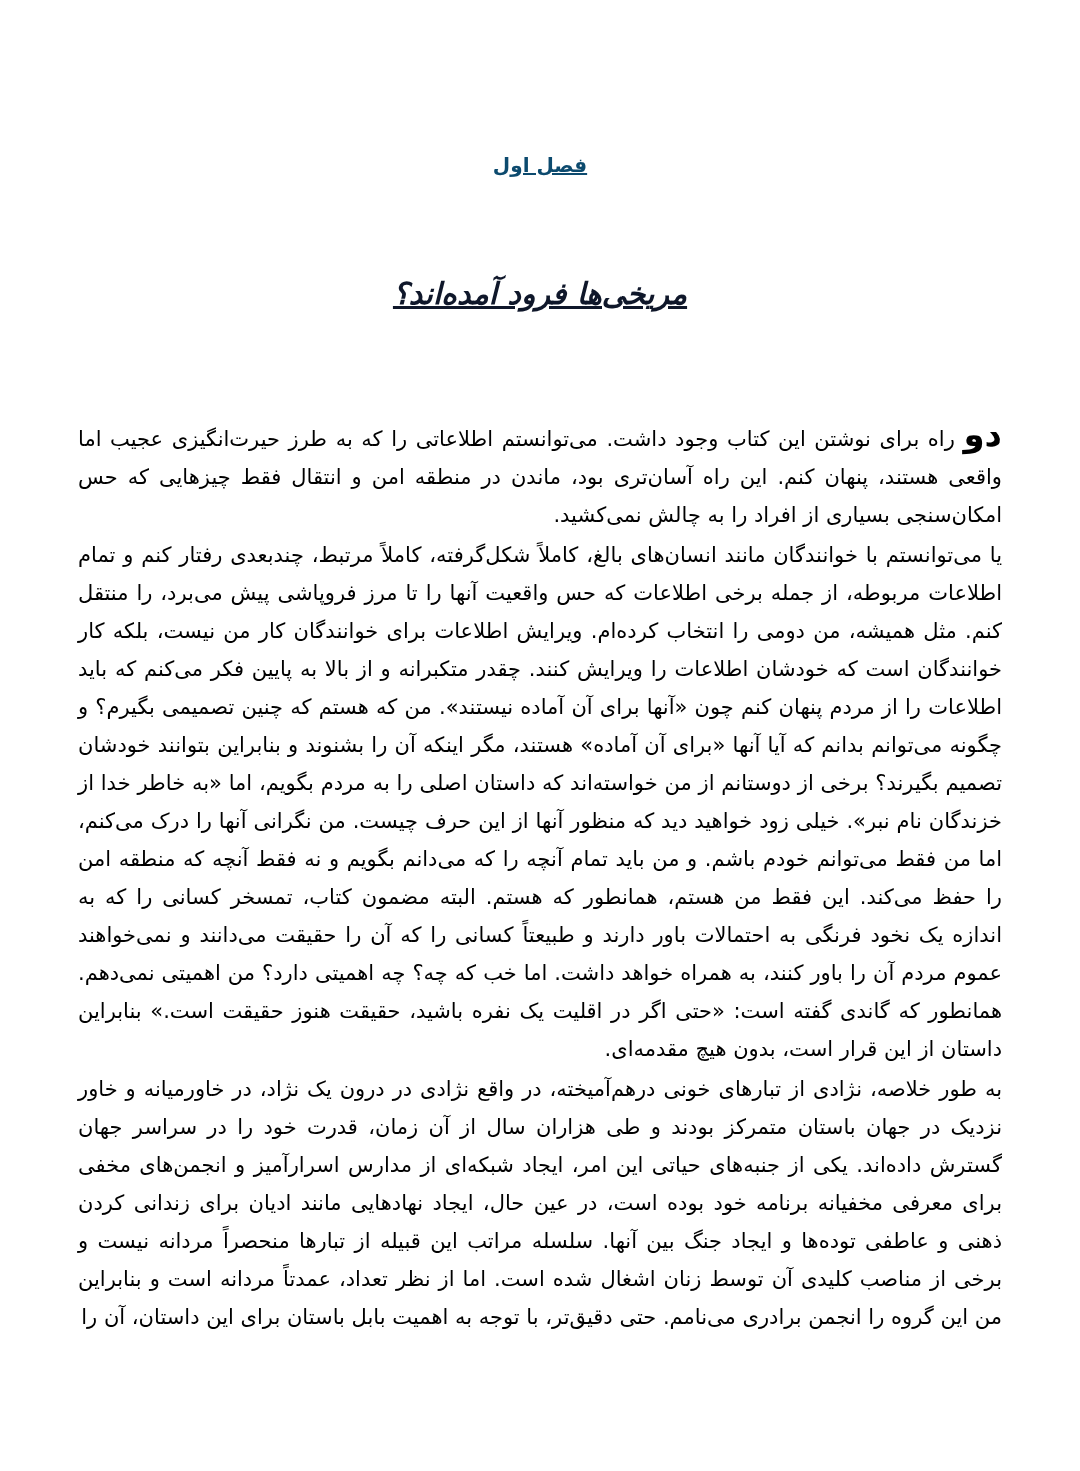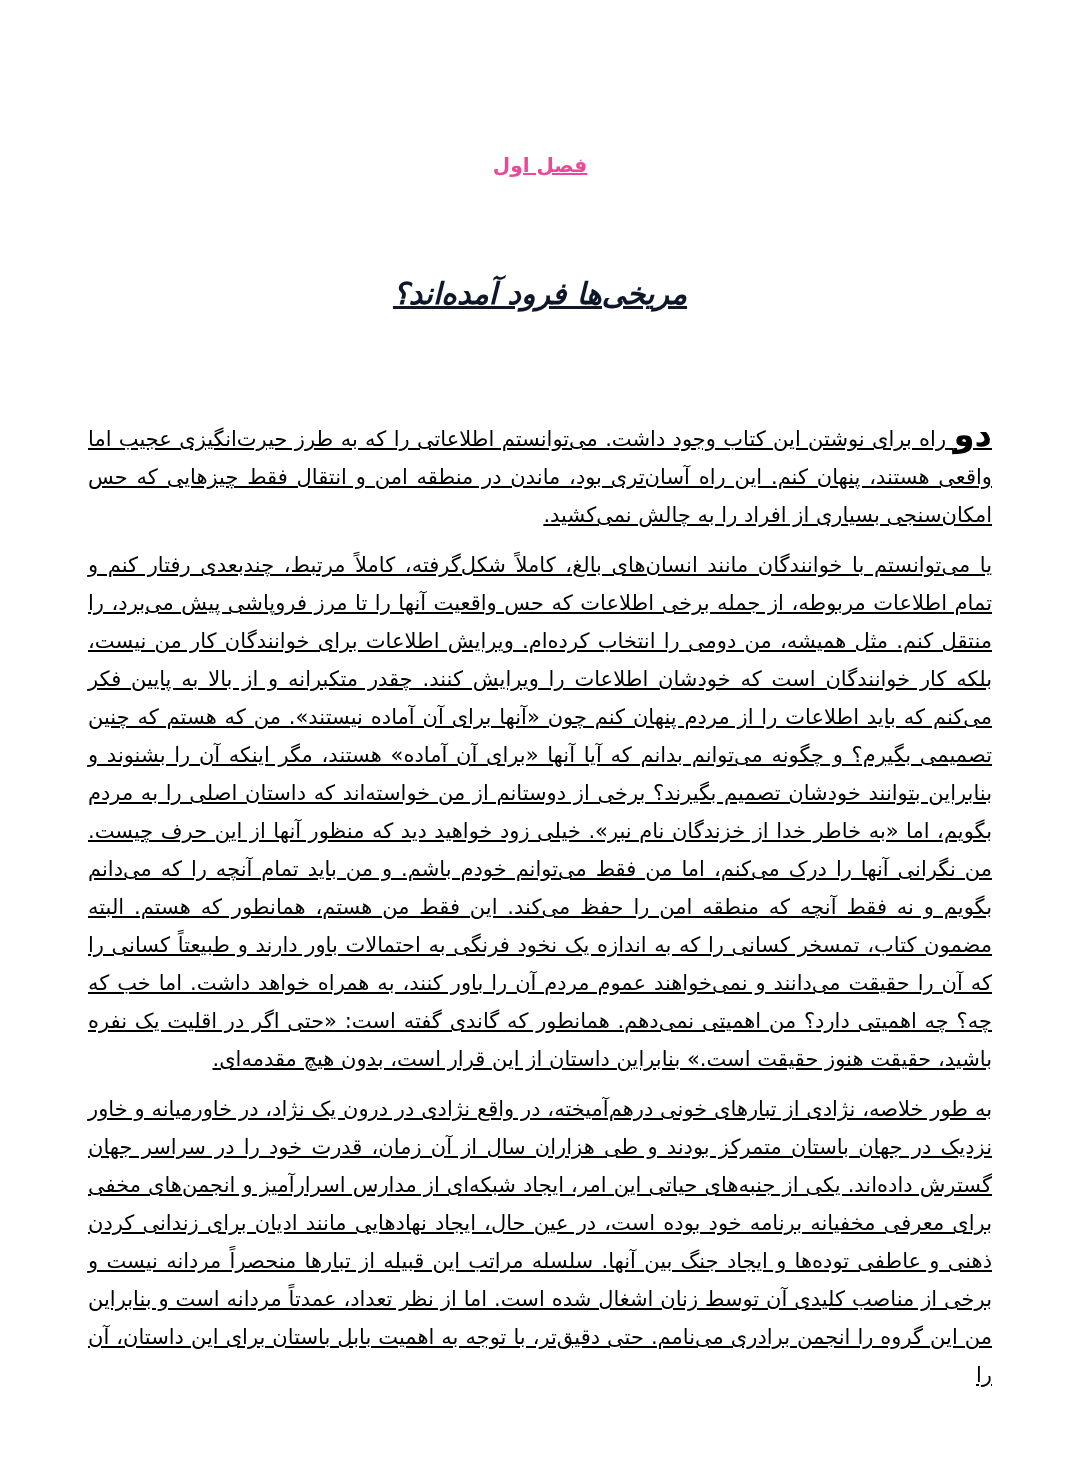--- a/index.html
+++ b/index.html
@@ -15,21 +15,21 @@
     overflow: hidden;
     font-family: "DejaVu Sans", sans-serif;
   }
   .chapter-heading {
     margin-top: 152px;
     text-align: center;
     direction: rtl;
     font-size: 20px;
     font-weight: 700;
     line-height: 26px;
-    color: #ec4899;
+    color: #0c4a6e;
     text-decoration: underline;
   }
   .doc-title {
     margin-top: 94px;
     text-align: center;
     direction: rtl;
     font-size: 30px;
     font-weight: 700;
     font-style: italic;
     line-height: 44px;
@@ -40,23 +40,22 @@
     direction: rtl;
     margin: 104px 76px 0 76px;
     width: 928px;
     color: #000000;
     font-size: 21px;
     line-height: 38px;
     text-align: justify;
     text-justify: inter-word;
   }
   .body-text p {
-    margin: 12px;
+    margin: 2px;
     padding: 0;
-    text-decoration: underline;
   }
   .lead-word {
     font-size: 34px;
     font-weight: 700;
     line-height: 0;
   }
 </style>
 </head>
 <body>
 

